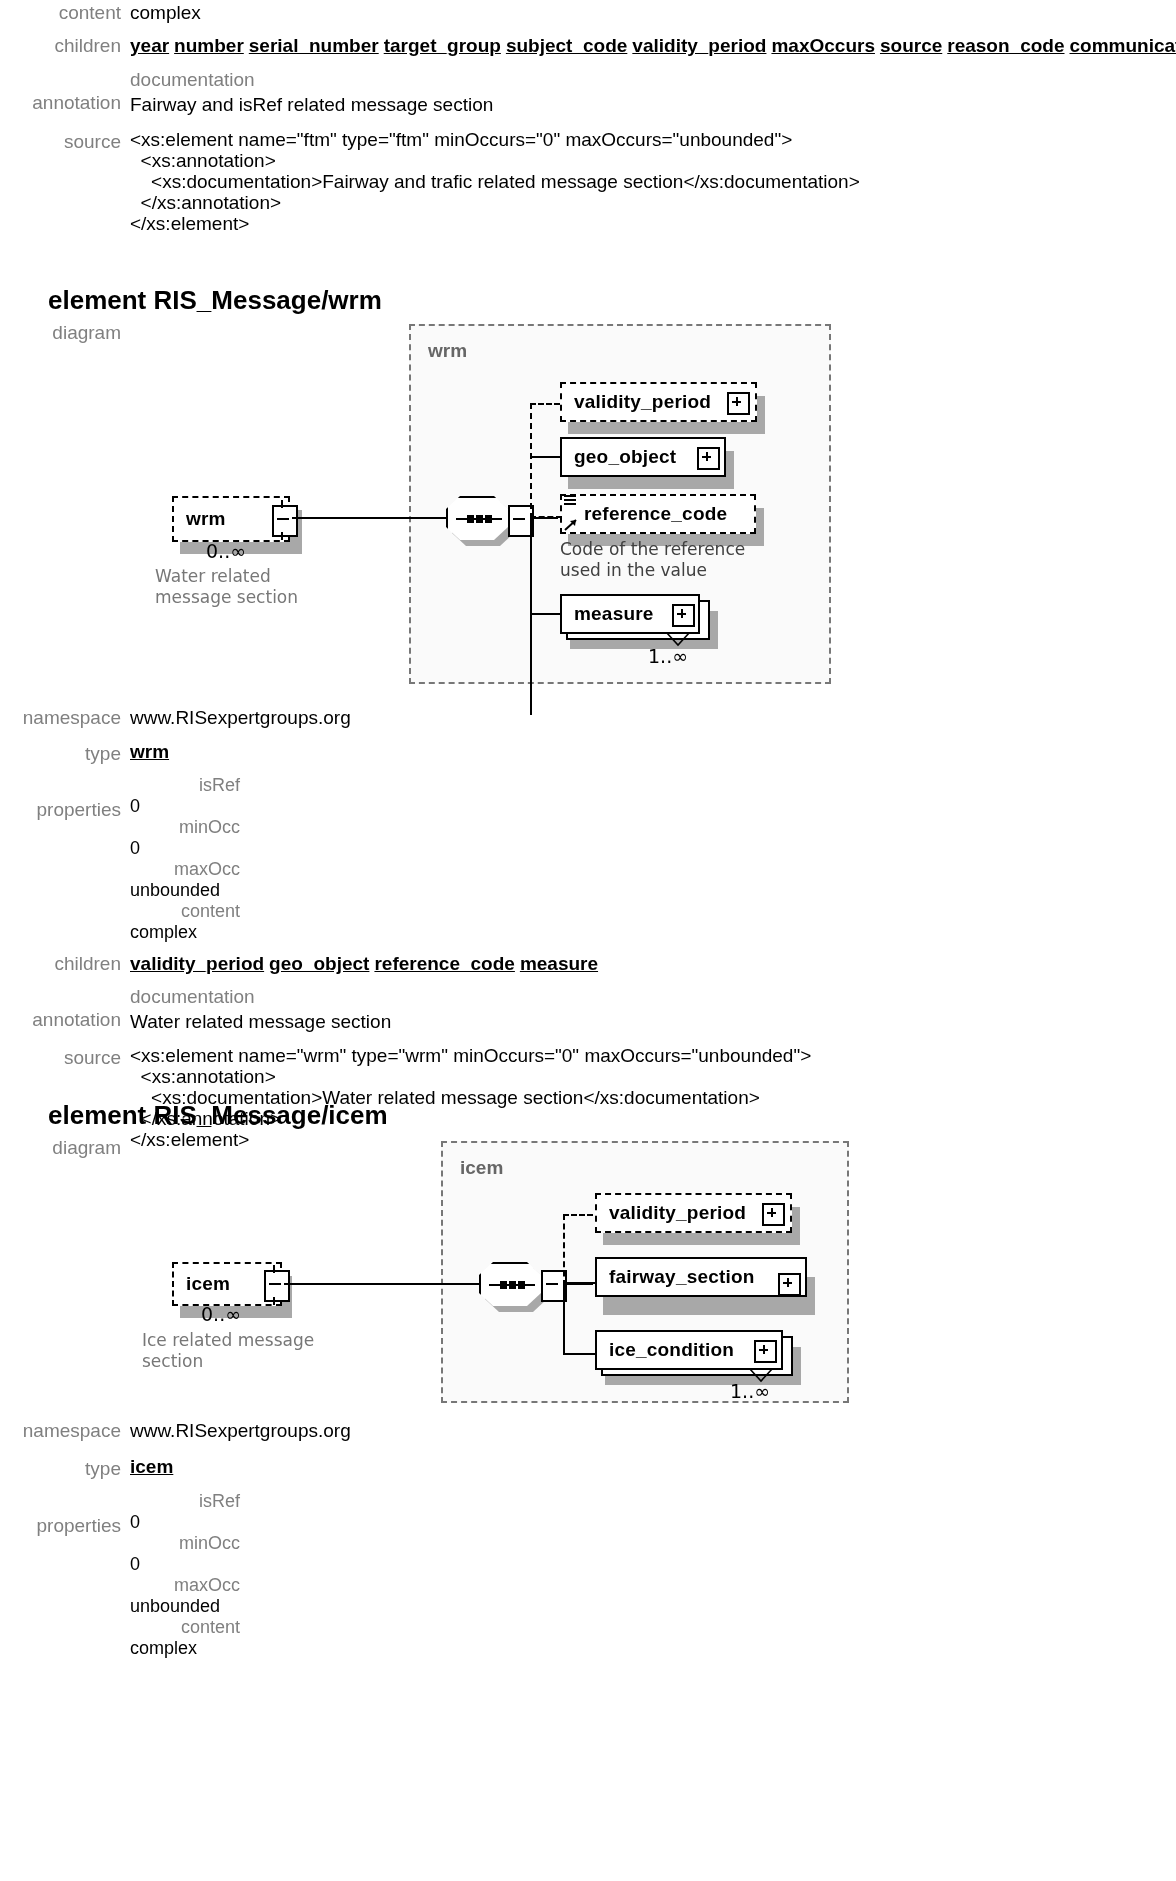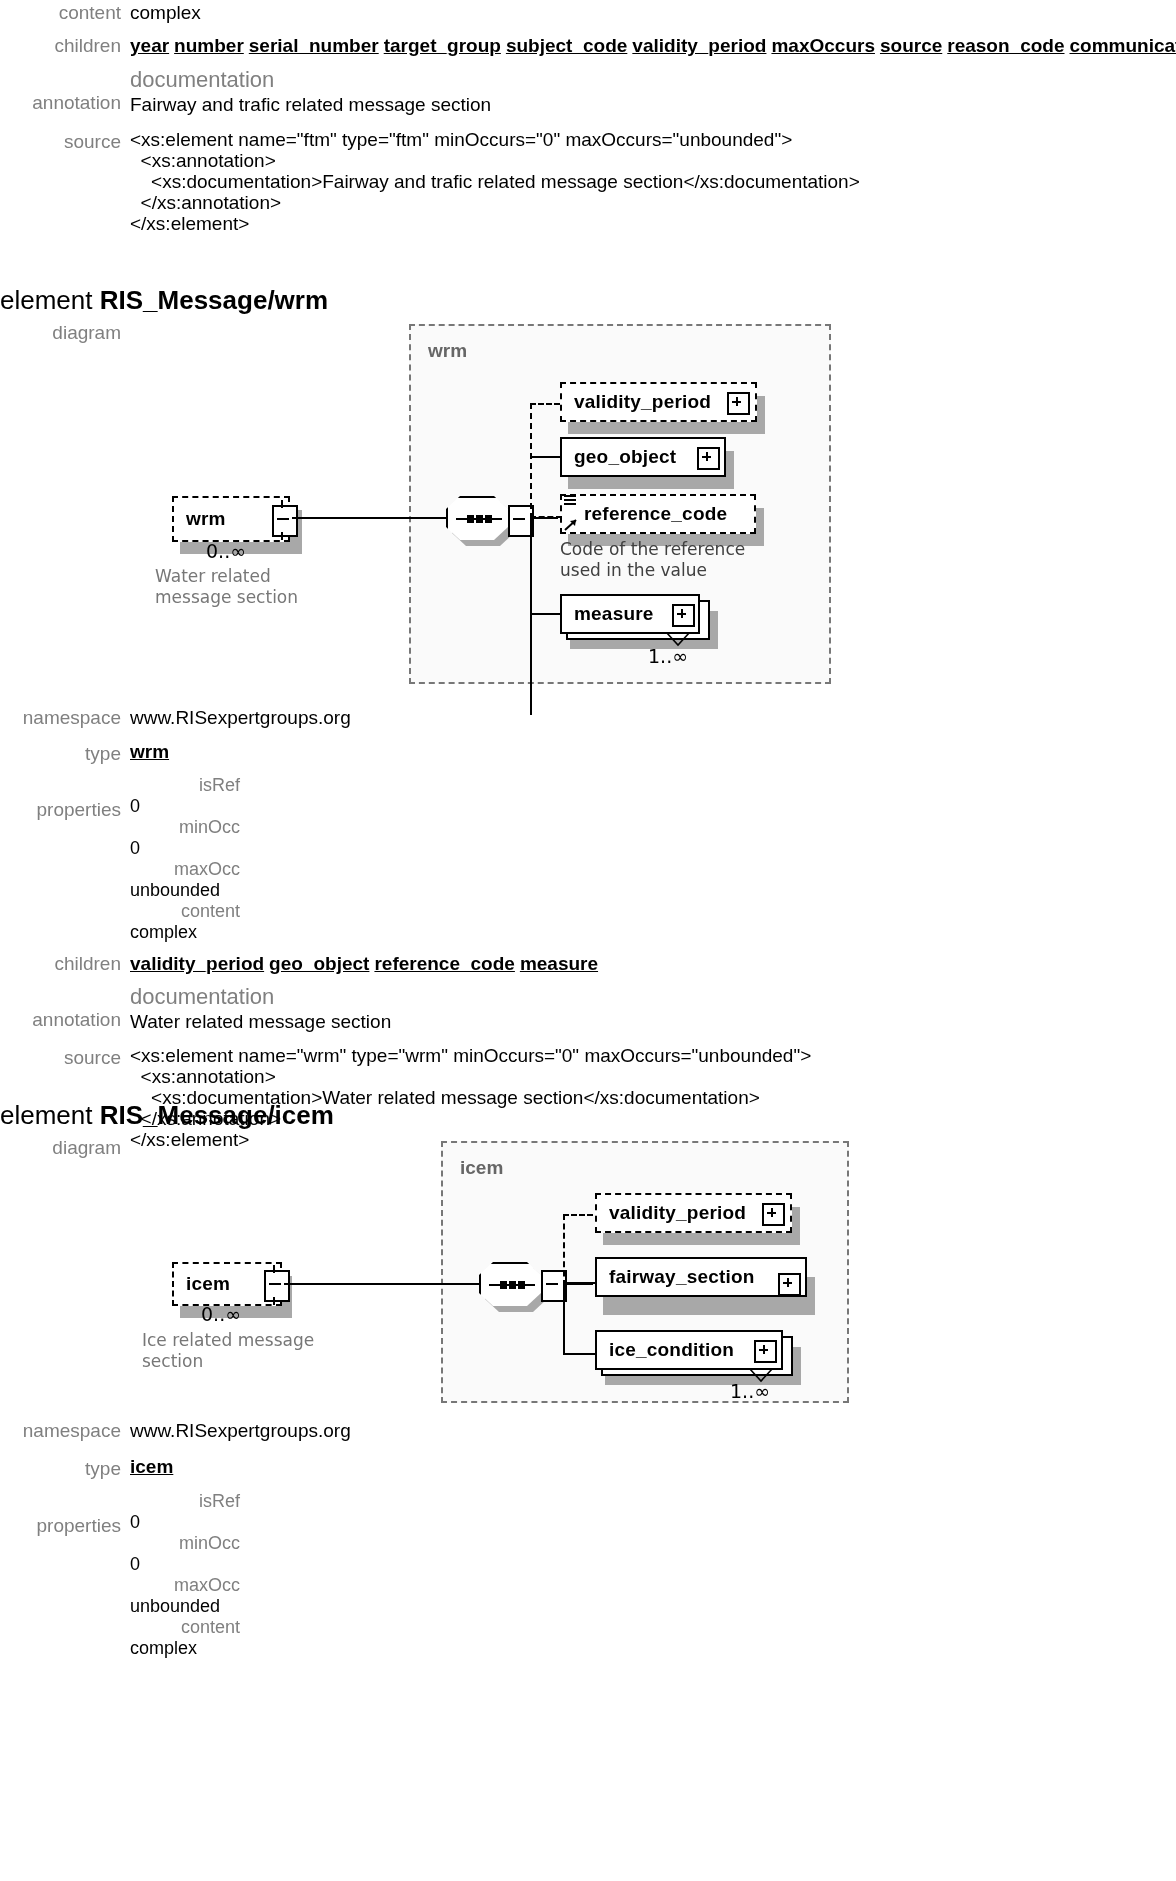--- a/index.html
+++ b/index.html
@@ -29,29 +29,29 @@
 
   .typelink{font-weight:bold;text-decoration:underline;font-size:19px;}
 
   
   .props{display:block;}
   .props .prow{display:flex;line-height:21px;flex-direction:column;}
   .props .pk{width:110px;text-align:right;color:#808080;font-size:18px;padding-right:8px;}
   .props .pv{font-size:18px;color:#000;}
 
   
-  .annot .doc{color:#808080;font-size:22px;line-height:24px;}
+  .annot .doc{color:#808080;font-size:19px;line-height:24px;}
   .annot .txt{color:#000;font-size:19px;line-height:25px;}
 
   
   .src{font-size:19px;line-height:21px;white-space:pre;color:#000;}
 
   
   .heading{font-size:26px;line-height:30px;}
-  .heading .kw{font-weight:normal;}
+  .heading .kw{font-weight:bold;padding-left:48px;}
   .heading .nm{font-weight:bold;}
 
   
   .diagram{position:relative;}
   .dbox{
     position:absolute;border:2px dashed #777;background:#fafafa;
   }
   .dboxlabel{
     position:absolute;color:#666;font-weight:bold;font-size:19px;
     font-family:"Liberation Sans","DejaVu Sans",sans-serif;
@@ -114,21 +114,21 @@
 
     <div class="row" style="margin-top:7px;">
       <div class="lbl">children</div>
       <div class="children" id="ftm-children"><span>year</span><span>number</span><span>serial_number</span><span>target_group</span><span>subject_code</span><span>validity_period</span><span>maxOccurs</span><span>source</span><span>reason_code</span><span>communication</span></div>
     </div>
 
     <div class="row annot" style="margin-top:9px;">
       <div class="lbl" style="padding-top:22px;">annotation</div>
       <div>
         <div class="doc">documentation</div>
-        <div class="txt">Fairway and trafic related message section</div>
+        <div class="txt">Fairway and isRef related message section</div>
       </div>
     </div>
 
     <div class="row" style="margin-top:12px;">
       <div class="lbl">source</div>
       <div class="src" id="ftm-source">&lt;xs:element name="ftm" type="ftm" minOccurs="0" maxOccurs="unbounded"&gt;
   &lt;xs:annotation&gt;
     &lt;xs:documentation&gt;Fairway and trafic related message section&lt;/xs:documentation&gt;
   &lt;/xs:annotation&gt;
 &lt;/xs:element&gt;</div>

